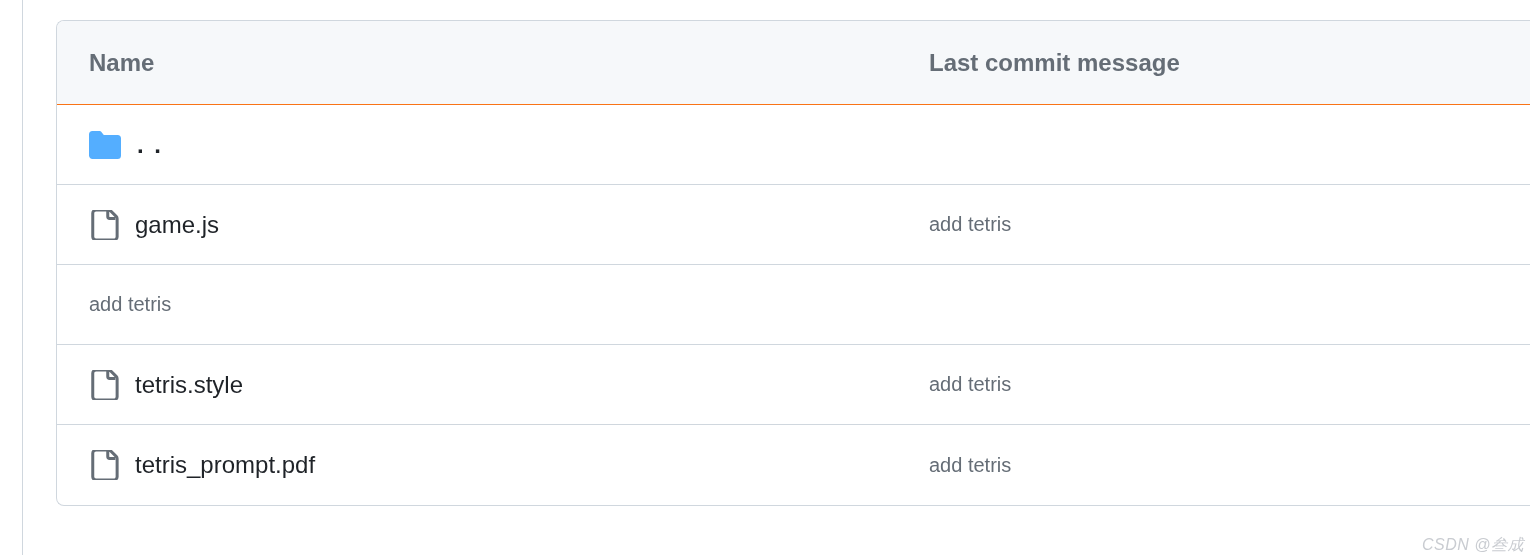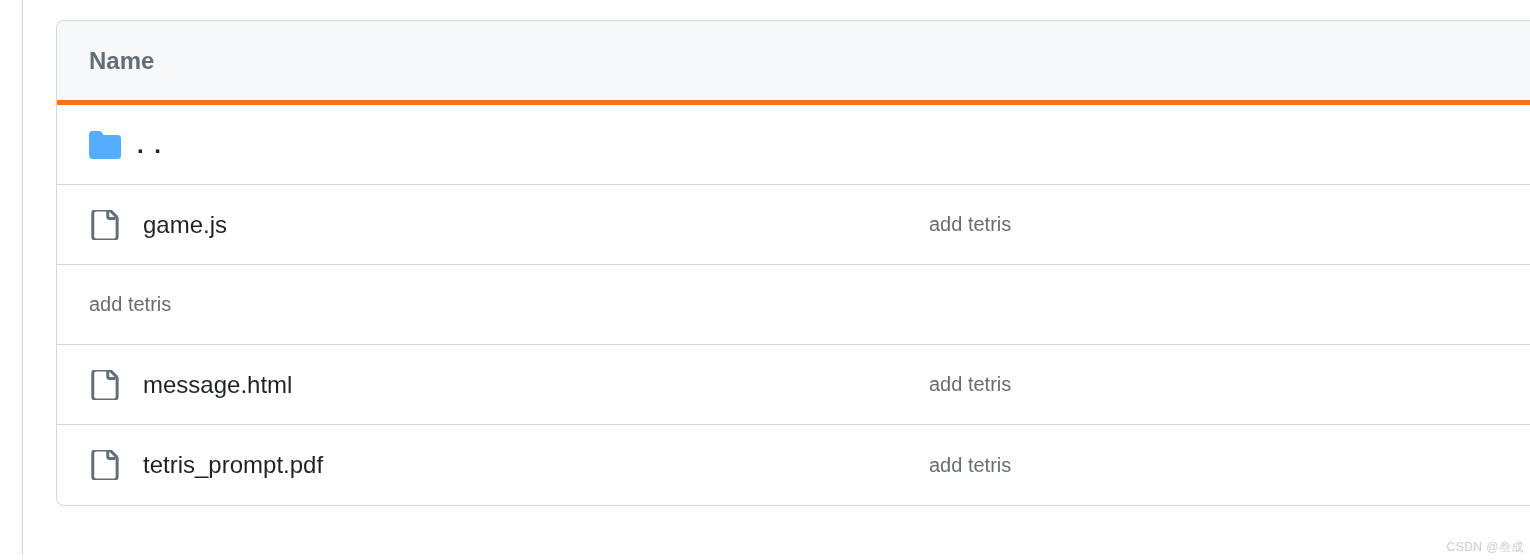--- a/index.html
+++ b/index.html
@@ -36,21 +36,21 @@
       border-right: none;
       border-radius: 8px 0 0 8px;
       overflow: hidden;
       background: #ffffff;
     }
 
     .table-header {
       display: flex;
       align-items: center;
       background: #f6f8fa;
-      border-bottom: 5px solid #f97316;
+      border-bottom: 1px solid #f97316;
       height: 84px;
       padding: 0 32px;
     }
 
     .header-name {
       flex: 0 0 840px;
       font-size: 24px;
       font-weight: 600;
       color: #656d76;
     }
@@ -99,48 +99,49 @@
       height: 30px;
       fill: none;
       stroke: #656d76;
       stroke-width: 1.6;
       flex-shrink: 0;
     }
 
     .file-name {
       font-size: 24px;
       color: #1f2328;
-      margin-left: 8px;
     }
 
     .parent-dots {
       font-size: 24px;
       font-weight: 600;
       color: #1f2328;
       letter-spacing: 2px;
     }
 
     .watermark {
       position: absolute;
       right: 6px;
       bottom: 4px;
-      font-size: 12px;
+      font-size: 16px;
       color: #c9ccd1;
       letter-spacing: 0.5px;
+      font-style: italic;
     }
   </style>
 </head>
 <body>
 
 <div class="left-divider"></div>
 
 <div class="file-table">
 
   <div class="table-header">
     <div class="header-name">Name</div>
+    <div class="header-commit">Last commit message</div>
   </div>
 
   <div class="table-row">
     <div class="cell-name">
       <svg class="icon-folder" viewBox="0 0 16 16">
         <path d="M1.75 1A1.75 1.75 0 0 0 0 2.75v10.5C0 14.216.784 15 1.75 15h12.5A1.75 1.75 0 0 0 16 13.25v-8.5A1.75 1.75 0 0 0 14.25 3H7.5a.25.25 0 0 1-.2-.1l-.9-1.2C6.07 1.26 5.55 1 5 1H1.75Z"></path>
       </svg>
       <span class="parent-dots">. .</span>
     </div>
     <div class="cell-commit"></div>
@@ -158,21 +159,21 @@
 
   <div class="table-row">
     <div class="cell-commit">add tetris</div>
   </div>
 
   <div class="table-row">
     <div class="cell-name">
       <svg class="icon-file" viewBox="0 0 16 16">
         <path d="M2 1.75C2 .784 2.784 0 3.75 0h6.586c.464 0 .909.184 1.237.513l2.914 2.914c.329.328.513.773.513 1.237v9.586A1.75 1.75 0 0 1 13.25 16h-9.5A1.75 1.75 0 0 1 2 14.25Z M10 0.5 v3 a1 1 0 0 0 1 1 h3" fill="none"></path>
       </svg>
-      <span class="file-name">message.html</span>
+      <span class="file-name">tetris.style</span>
     </div>
     <div class="cell-commit">add tetris</div>
   </div>
 
   <div class="table-row">
     <div class="cell-name">
       <svg class="icon-file" viewBox="0 0 16 16">
         <path d="M2 1.75C2 .784 2.784 0 3.75 0h6.586c.464 0 .909.184 1.237.513l2.914 2.914c.329.328.513.773.513 1.237v9.586A1.75 1.75 0 0 1 13.25 16h-9.5A1.75 1.75 0 0 1 2 14.25Z M10 0.5 v3 a1 1 0 0 0 1 1 h3" fill="none"></path>
       </svg>
       <span class="file-name">tetris_prompt.pdf</span>

